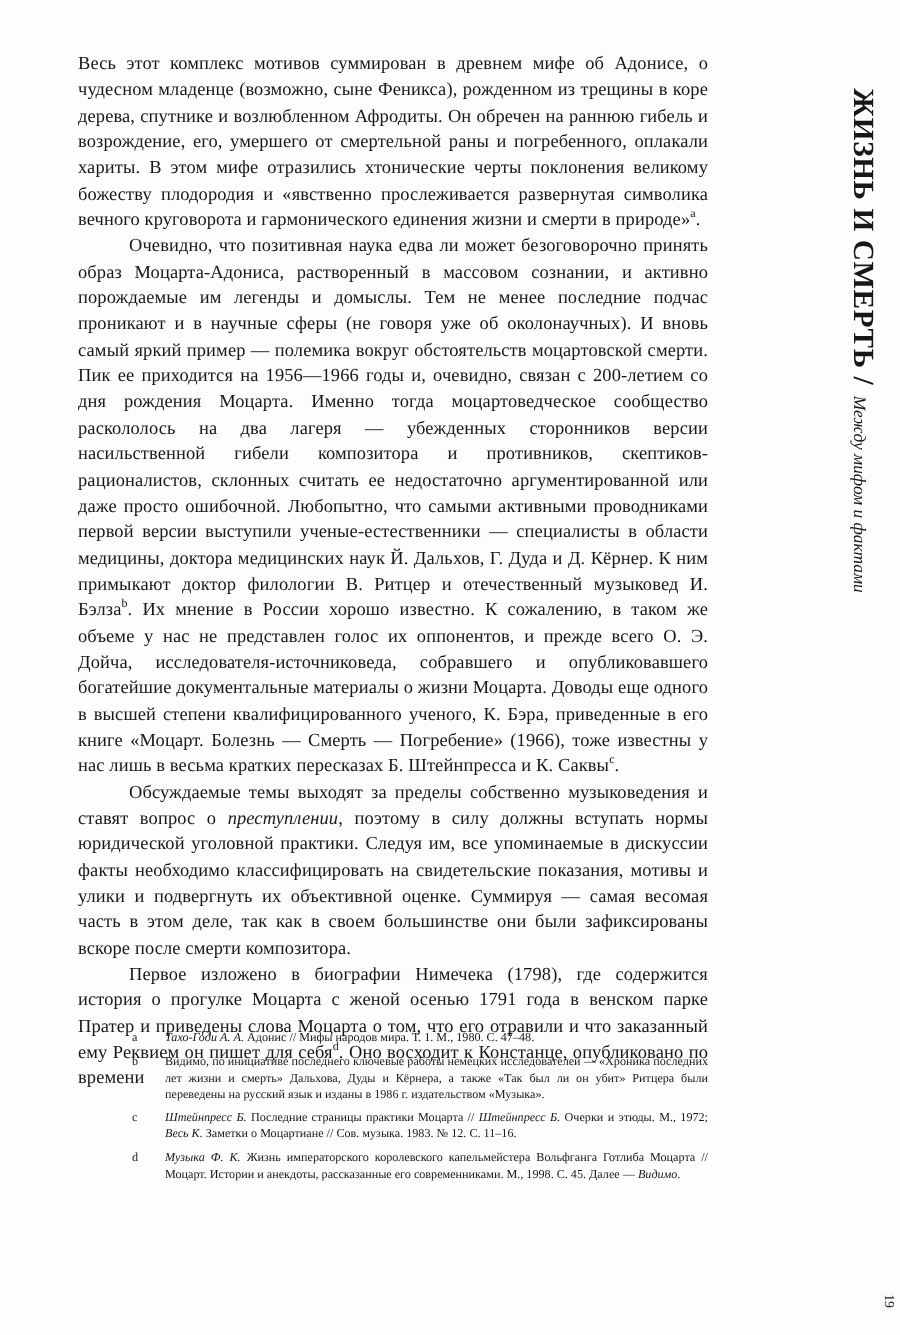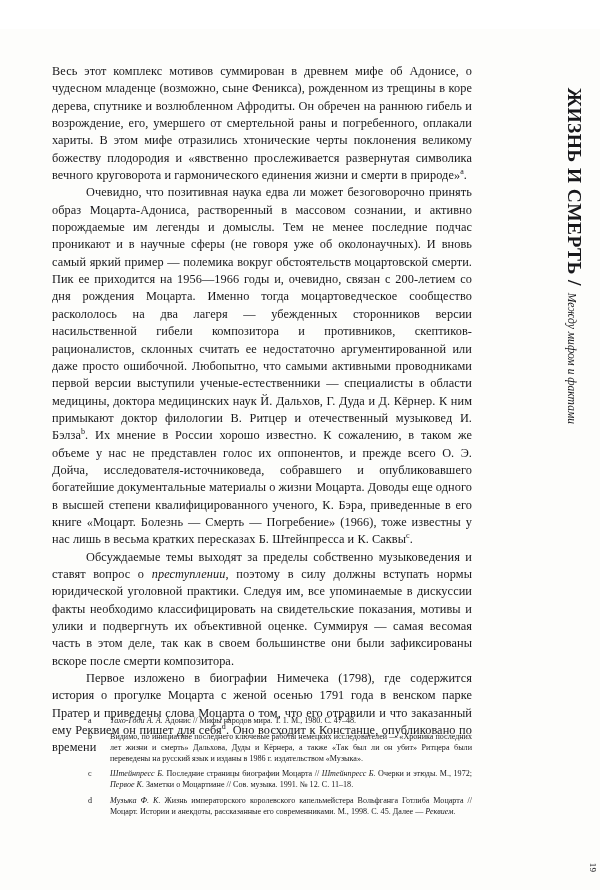--- a/index.html
+++ b/index.html
@@ -12,21 +12,20 @@
     height: 890px;
     font-family: "Liberation Serif", serif;
     color: #17171a;
     position: relative;
     overflow: hidden;
   }
   .page {
     position: absolute;
     inset: 0;
     background: #fdfdfb;
-    margin-top: 29px;
   }
   
   .column {
     position: absolute;
     left: 52px;
     top: 34px;
     width: 420px;
   }
   .body-text p {
     margin: 0;
@@ -135,26 +134,26 @@
       <div class="note-body"><i>Тахо-Годи А. А.</i><span> Адонис // Мифы народов мира. Т. 1. М., 1980. С. 47–48.</span></div>
     </div>
 
     <div class="note">
       <div class="note-marker">b</div>
       <div class="note-body"><span>Видимо, по инициативе последнего ключевые работы немецких исследователей — «Хроника последних лет жизни и смерть» Дальхова, Дуды и Кёрнера, а также «Так был ли он убит» Ритцера были переведены на русский язык и изданы в 1986 г. издательством «Музыка».</span></div>
     </div>
 
     <div class="note">
       <div class="note-marker">c</div>
-      <div class="note-body"><i>Штейнпресс Б.</i><span> Последние страницы биографии Моцарта // </span><i>Штейнпресс Б.</i><span> Очерки и этюды. М., 1972; </span><i>Первое К.</i><span> Заметки о Моцартиане // Сов. музыка. 1991. № 12. С. 11–18.</span></div>
+      <div class="note-body"><i>Штейнпресс Б.</i><span> Последние страницы практики Моцарта // </span><i>Штейнпресс Б.</i><span> Очерки и этюды. М., 1972; </span><i>Весь К.</i><span> Заметки о Моцартиане // Сов. музыка. 1983. № 12. С. 11–16.</span></div>
     </div>
 
     <div class="note">
       <div class="note-marker">d</div>
-      <div class="note-body"><i>Музыка Ф. К.</i><span> Жизнь императорского королевского капельмейстера Вольфганга Готлиба Моцарта // Моцарт. Истории и анекдоты, рассказанные его современниками. М., 1998. С. 45. Далее — </span><i>Реквием.</i></div>
+      <div class="note-body"><i>Музыка Ф. К.</i><span> Жизнь императорского королевского капельмейстера Вольфганга Готлиба Моцарта // Моцарт. Истории и анекдоты, рассказанные его современниками. М., 1998. С. 45. Далее — </span><i>Видимо.</i></div>
     </div>
 
   </div>
 
   <div class="vertical-head">
     <div class="vh-inner">
       <span class="vh-title">ЖИЗНЬ И СМЕРТЬ /</span>
       <span class="vh-sub">Между мифом и фактами</span>
     </div>
   </div>

